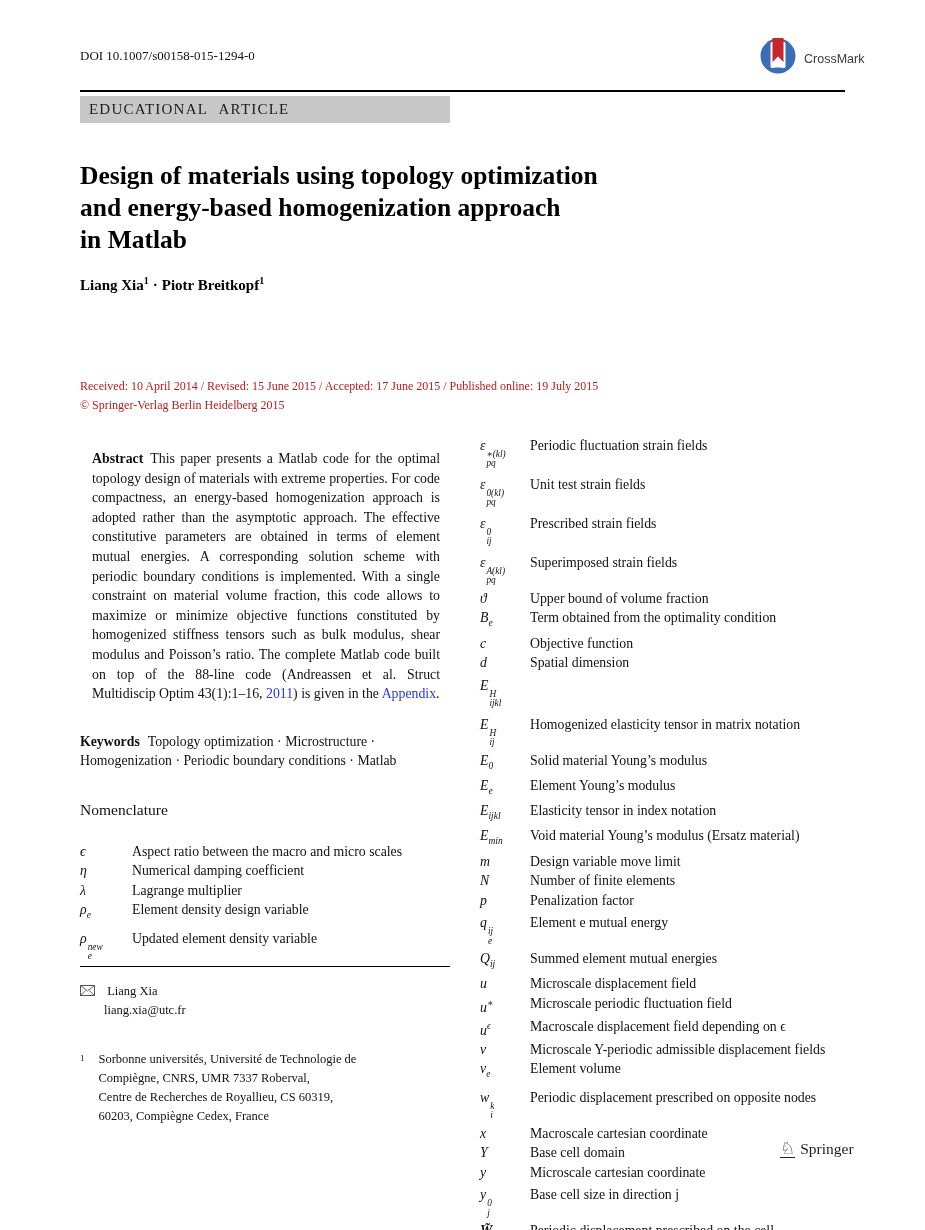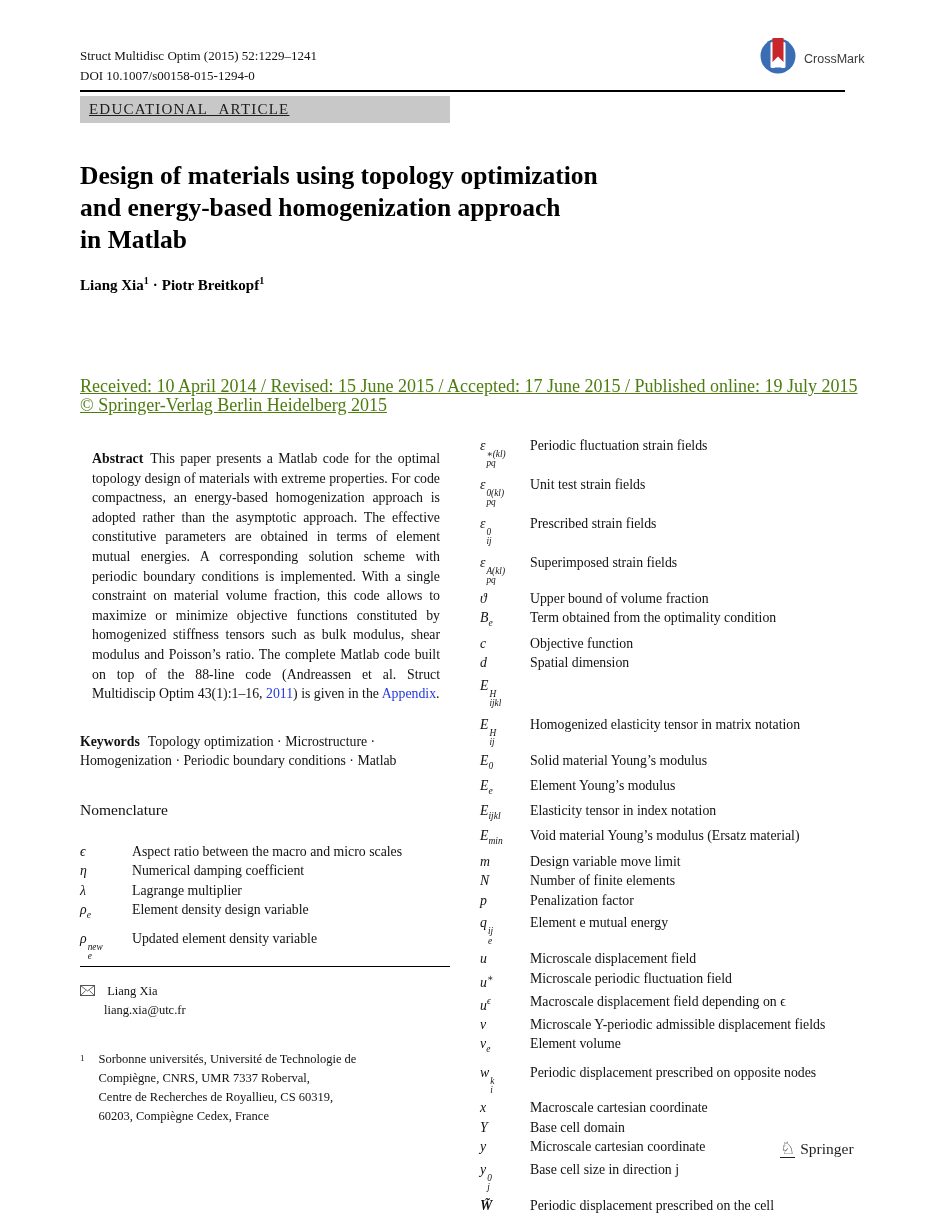--- a/index.html
+++ b/index.html
@@ -11,29 +11,29 @@
   .page{position:absolute;inset:0;overflow:hidden;}
 
   
   .jhead{position:absolute;left:80px;top:46px;font-size:13px;line-height:20px;color:#111;}
   .crossmark{position:absolute;left:758px;top:36px;display:flex;align-items:center;gap:6px;cursor:pointer;}
   .crossmark .cm-label{font-size:12.5px;color:#3b3b3b;font-family:"Liberation Sans","DejaVu Sans",sans-serif;}
   .toprule{position:absolute;left:80px;top:90px;width:765px;height:2px;background:#000;}
   .artbox{
     position:absolute;left:80px;top:96px;width:370px;height:27px;background:#c8c8c8;
     display:flex;align-items:center;padding-left:9px;box-sizing:border-box;
-    font-size:15px;letter-spacing:1.2px;word-spacing:7px;color:#1c1c1c;text-decoration:underline;
+    font-size:15px;letter-spacing:1.2px;word-spacing:7px;color:#1c1c1c;
   }
 
   
   .title{position:absolute;left:80px;top:160px;font-size:25.5px;font-weight:bold;line-height:32px;color:#000;}
   .authors{position:absolute;left:80px;top:275px;font-size:15px;font-weight:bold;color:#000;}
   .authors sup{font-size:10px;}
   .authors .sep{font-weight:bold;padding:0 4px;}
-  .history{position:absolute;left:80px;top:377px;font-size:18px;line-height:19px;color:#4d7c0f;text-decoration:underline;}
+  .history{position:absolute;left:80px;top:377px;font-size:12px;line-height:19px;color:#b91c1c;}
 
   
   .colL{position:absolute;left:80px;top:437px;width:372px;}
   .colR{position:absolute;left:480px;top:433px;width:378px;}
 
   p.abs{margin:12px;font-size:13.8px;line-height:19.6px;text-align:justify;}
   p.abs b{margin-right:7px;}
   a.link{color:#2338dd;text-decoration:none;cursor:pointer;}
   .kw{margin-top:28px;font-size:13.8px;line-height:19.6px;text-align:left;}
   .kw b{margin-right:8px;}
@@ -64,21 +64,20 @@
   .springer{position:absolute;left:780px;top:1140px;display:flex;align-items:center;gap:5px;}
   .springer .knight{font-size:17px;line-height:17px;border-bottom:1.5px solid #222;color:#222;}
   .springer .sp-label{font-size:15.5px;color:#1e1e1e;}
 </style>
 </head>
 <body>
 
 <div class="page">
 
   <div class="jhead">
-    <div>Struct Multidisc Optim (2015) 52:1229–1241</div>
     <div>DOI 10.1007/s00158-015-1294-0</div>
   </div>
 
   <div class="crossmark">
     <span>
       <svg width="40" height="42" viewBox="0 0 40 42">
         <circle cx="20" cy="20" r="17.5" fill="#3a6db4"></circle>
         <rect x="12.5" y="6" width="15" height="26" rx="1.5" fill="#ffffff"></rect>
         <path d="M14.5 2 L25.5 2 L25.5 26 L20 20.5 L14.5 26 Z" fill="#c9262c"></path>
         <path d="M20 37.5 L16.5 31.5 L23.5 31.5 Z" fill="#3a6db4"></path>
@@ -227,20 +226,24 @@
         <span class="ndesc">Penalization factor</span>
       </div>
       <div class="nrow tall">
         <span class="nsym">q<span class="stk">
             <span>ij</span>
             <span>e</span>
           </span></span>
         <span class="ndesc">Element e mutual energy</span>
       </div>
       <div class="nrow">
+        <span class="nsym">Q<sub>ij</sub></span>
+        <span class="ndesc">Summed element mutual energies</span>
+      </div>
+      <div class="nrow">
         <span class="nsym">u</span>
         <span class="ndesc">Microscale displacement field</span>
       </div>
       <div class="nrow">
         <span class="nsym">u<sup>∗</sup></span>
         <span class="ndesc">Microscale periodic fluctuation field</span>
       </div>
       <div class="nrow">
         <span class="nsym">u<sup>ϵ</sup></span>
         <span class="ndesc">Macroscale displacement field depending on ϵ</span>

